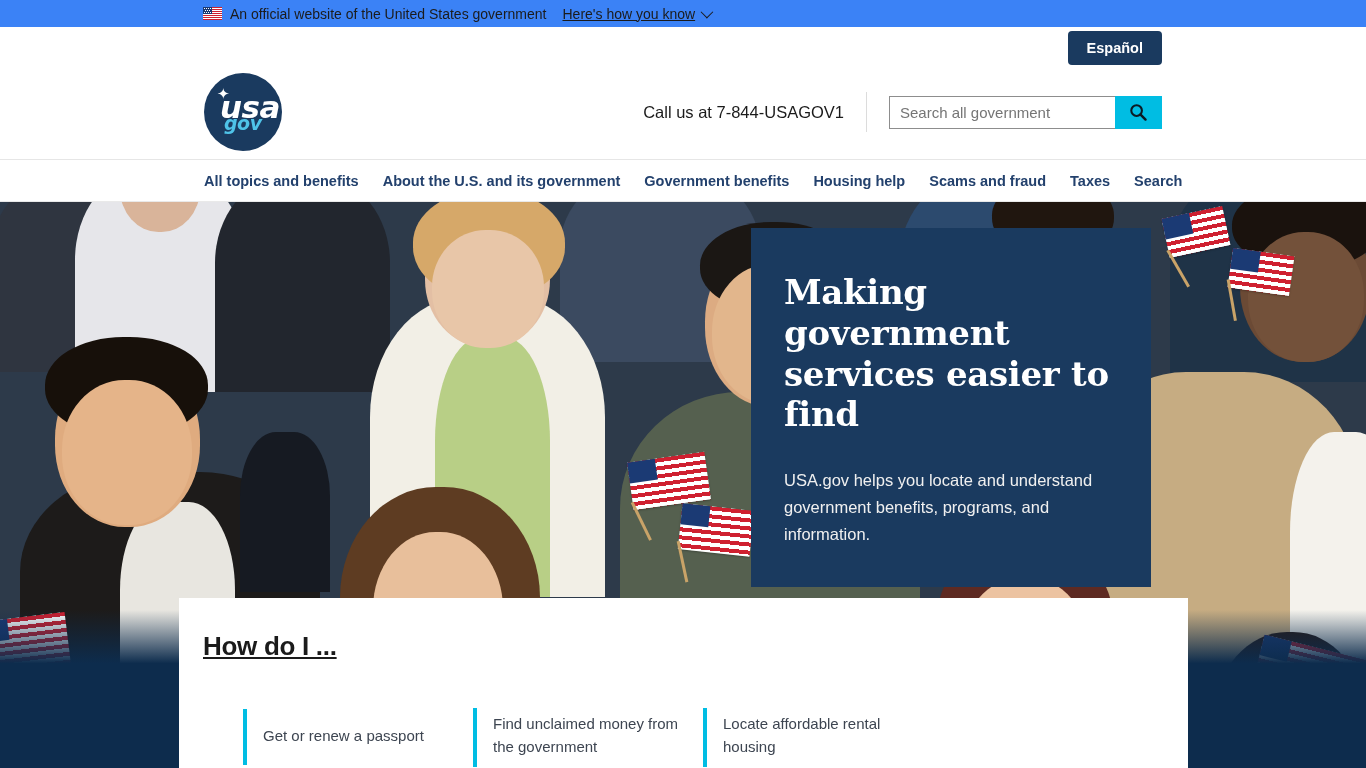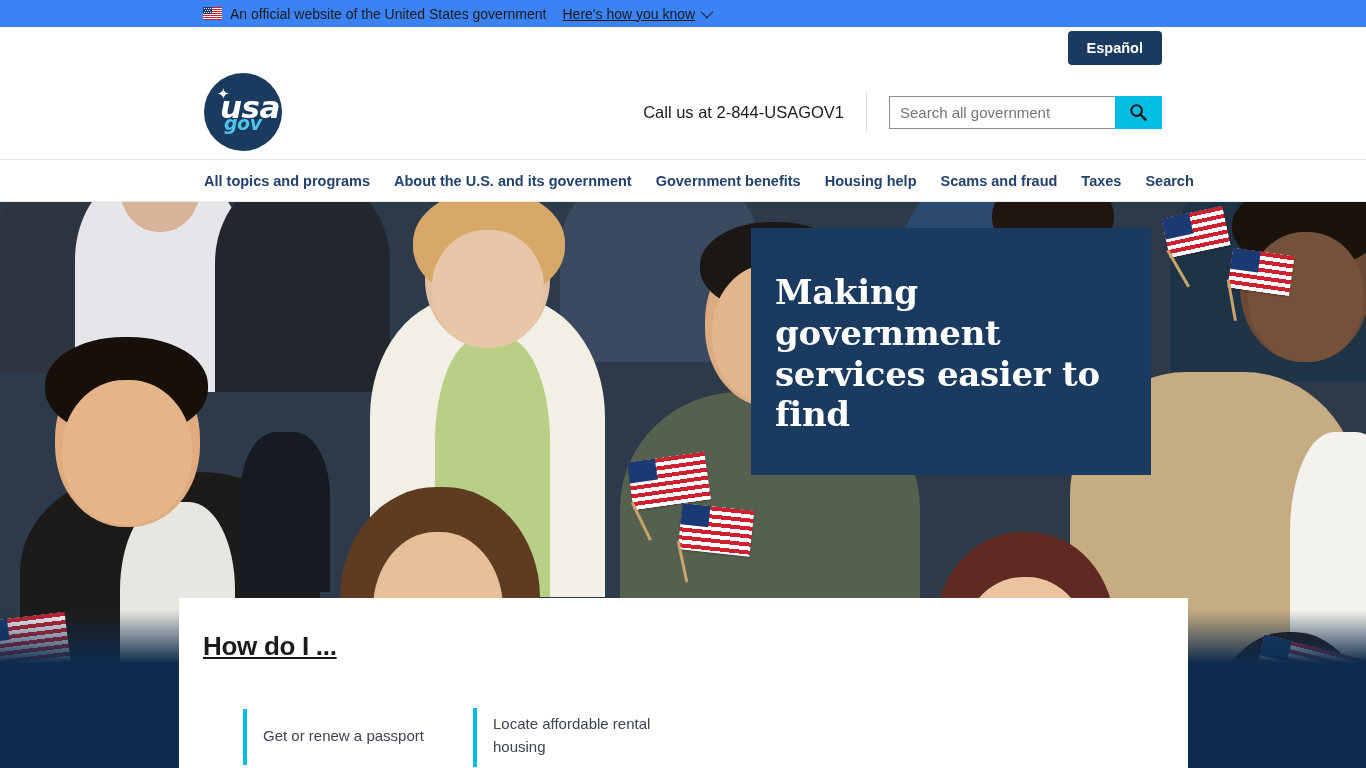--- a/index.html
+++ b/index.html
@@ -231,21 +231,21 @@
     left: 0; right: 0; bottom: 0;
     height: 58px;
     background: linear-gradient(to bottom, rgba(13,44,77,0) 0%, #0d2c4d 92%);
   }
 
   .hero-panel {
     position: absolute;
     left: 751px; top: 26px;
     width: 400px;
     background: #1a3a5f;
-    padding: 44px 36px 40px 24px;
+    padding: 44px 36px 40px 33px;
   }
   .hero-title {
     color: #ffffff;
     font-family: "DejaVu Serif", serif;
     font-weight: bold;
     font-size: 34px;
     line-height: 1.2;
     letter-spacing: -0.3px;
   }
   .hero-sub {
@@ -337,37 +337,37 @@
   <div class="lang-row">
     <button class="espanol-btn">Español</button>
   </div>
   <div class="header-main">
     <div class="logo">
       <span class="logo-star">✦</span>
       <span class="logo-usa">usa</span>
       <span class="logo-gov">gov</span>
     </div>
     <div class="header-right">
-      <span class="phone">Call us at 2-844-USAGOV1</span>
+      <span class="phone">Call us at 7-844-USAGOV1</span>
       <div class="vdiv"></div>
       <div class="search-wrap">
         <input class="search-input" type="text" placeholder="Search all government" style="">
         <button class="search-btn">
           <svg width="19" height="19" viewBox="0 0 20 20">
             <circle cx="8" cy="8" r="5.6" fill="none" stroke="#0b1a24" stroke-width="2.2"></circle>
             <line x1="12.2" y1="12.2" x2="17.4" y2="17.4" stroke="#0b1a24" stroke-width="2.6" stroke-linecap="round"></line>
           </svg>
         </button>
       </div>
     </div>
   </div>
 </div>
 
 <div class="nav">
-  <a class="nav-item">All topics and programs</a>
+  <a class="nav-item">All topics and benefits</a>
   <a class="nav-item">About the U.S. and its government</a>
   <a class="nav-item">Government benefits</a>
   <a class="nav-item">Housing help</a>
   <a class="nav-item">Scams and fraud</a>
   <a class="nav-item">Taxes</a>
   <a class="nav-item">Search</a>
 </div>
 
 <div class="hero">
 
@@ -431,27 +431,31 @@
       <div class="flaglet" style="left:725px; top:460px; transform:rotate(-9deg); width:84px; height:52px;"></div>
 
       <div class="flaglet" style="left:1255px; top:445px; transform:rotate(14deg); width:110px; height:66px;"></div>
       <div class="flaglet" style="left:900px; top:55px; transform:rotate(-20deg); width:48px; height:32px;"></div>
     </div>
     <div class="hero-fade"></div>
   </div>
 
   <div class="hero-panel">
     <div class="hero-title">Making government services easier to find</div>
+    <div class="hero-sub">USA.gov helps you locate and understand government benefits, programs, and information.</div>
   </div>
 
   <div class="howdoi">
     <div class="howdoi-title">How do I ...</div>
     <div class="howdoi-grid">
       <div class="howdoi-col">
         <a class="howdoi-link">Get or renew a passport</a>
       </div>
       <div class="howdoi-col">
+        <a class="howdoi-link">Find unclaimed money from the government</a>
+      </div>
+      <div class="howdoi-col">
         <a class="howdoi-link">Locate affordable rental housing</a>
       </div>
     </div>
   </div>
 
 </div>
 
 </body></html>

